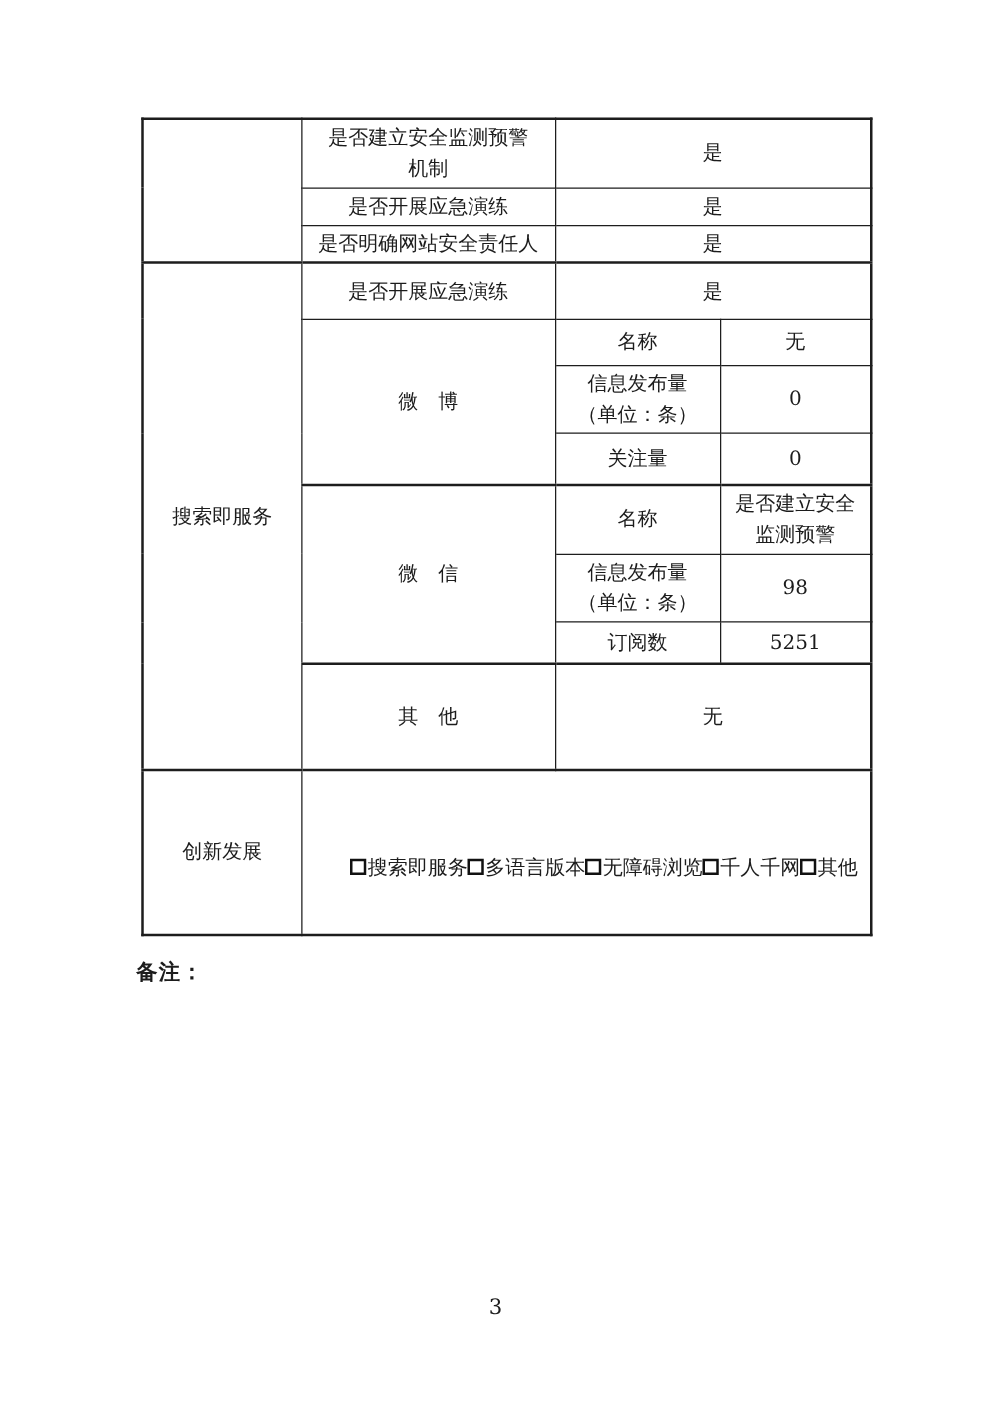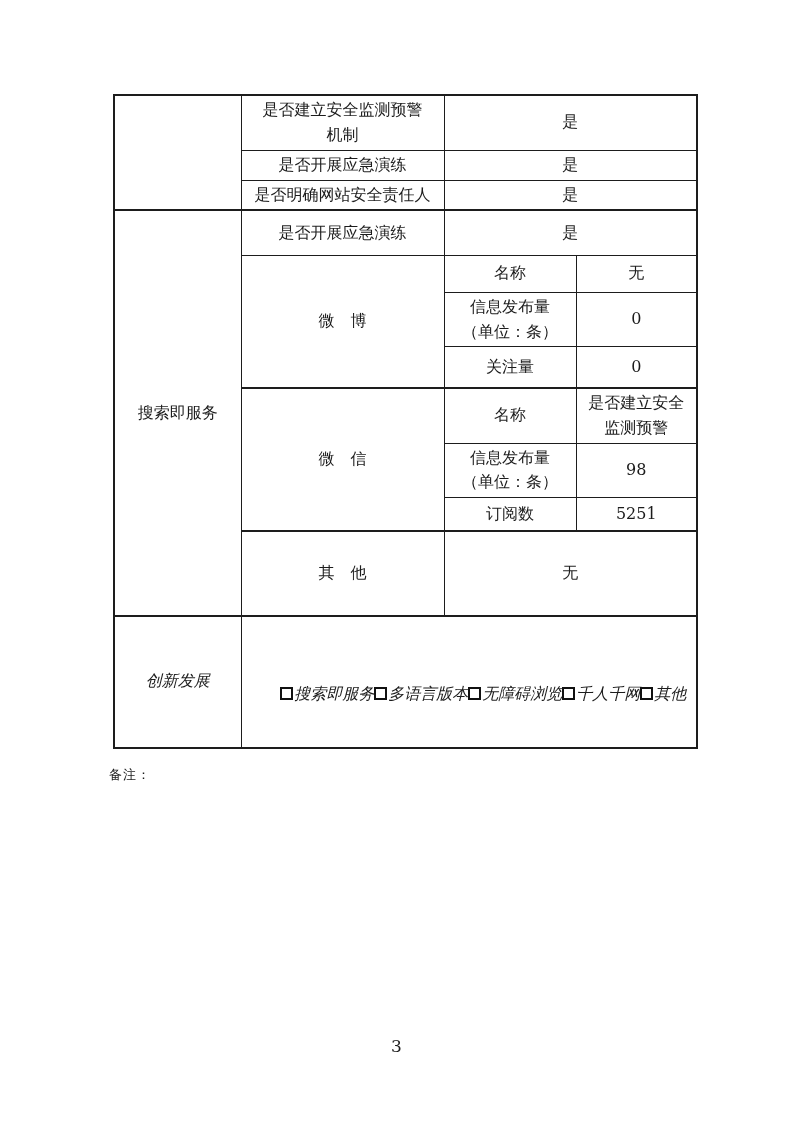--- a/index.html
+++ b/index.html
@@ -33,42 +33,42 @@
     line-height: 1.55;
     white-space: pre-line;
     padding: 2px 6px;
   }
   tr.bt2 > td { border-top-width: 2px; }
 
   .h50 { height: 50px; }  .h30 { height: 30px; margin-left: 40px; }
   .h45 { height: 45px; }  .h37 { height: 37px; }
   .h51 { height: 51px; }  .h41 { height: 41px; }
   .h50b{ height: 50px; }  .h33 { height: 33px; }
-  .h85 { height: 85px; }  .h132{ height: 132px; font-style: italic; }
+  .h85 { height: 85px; }  .h132{ height: 132px; }
 
   td.name-cell { padding: 2px 8px; }
 
   
   .cb-line { white-space: nowrap; margin-left: 29px; }
   .cb-item { display: inline; }
   .checkbox {
     display: inline-block;
     width: 13px; height: 13px;
     border: 2.5px solid #111;
     background: #fff;
     vertical-align: -1px;
     margin: 0 1px 0 0;
   }
 
   
   .notes {
     position: absolute;
     left: 109px; top: 766px;
-    font-size: 13px;
-    font-weight: 400;
+    font-size: 17px;
+    font-weight: 700;
     letter-spacing: 1px;
   }
   .page-number {
     position: absolute;
     left: 0; top: 1036px;
     width: 793px;
     text-align: center;
     font-size: 17px;
   }
 </style>

